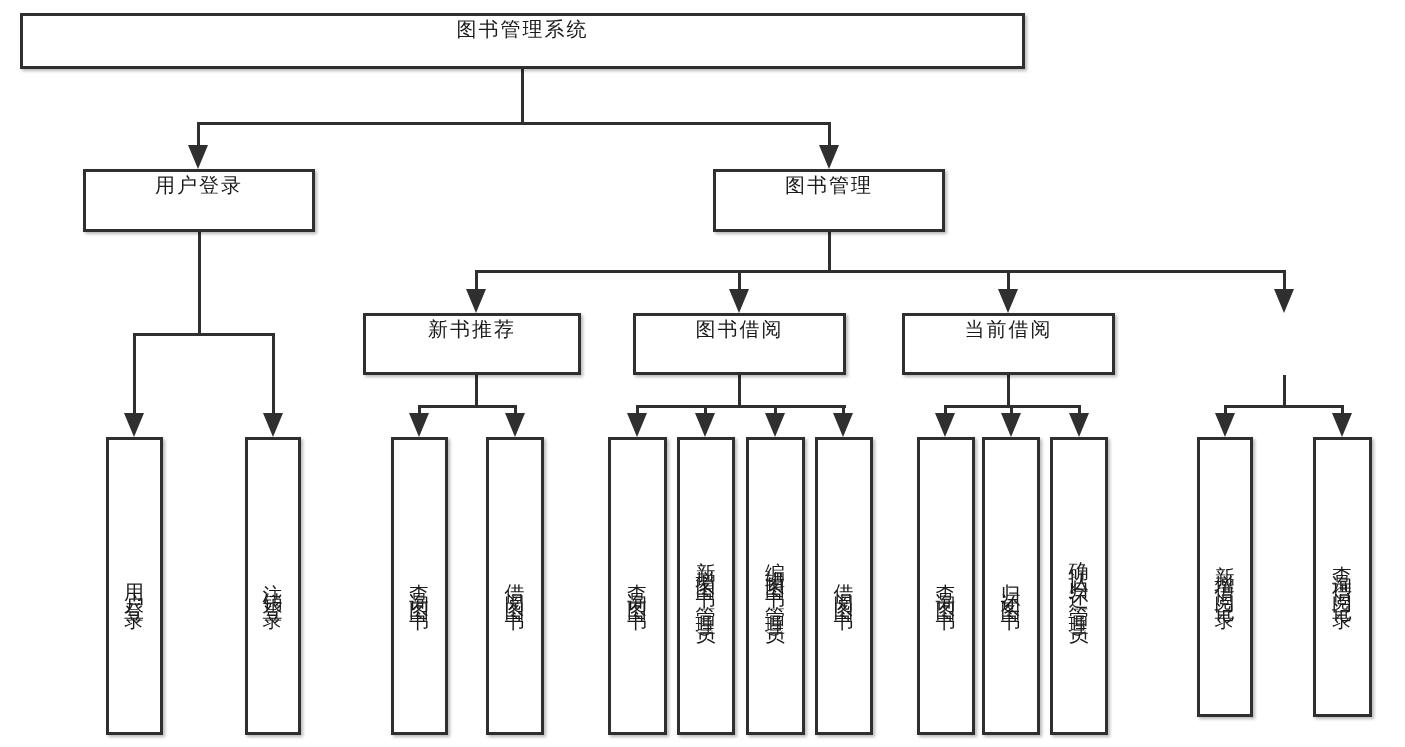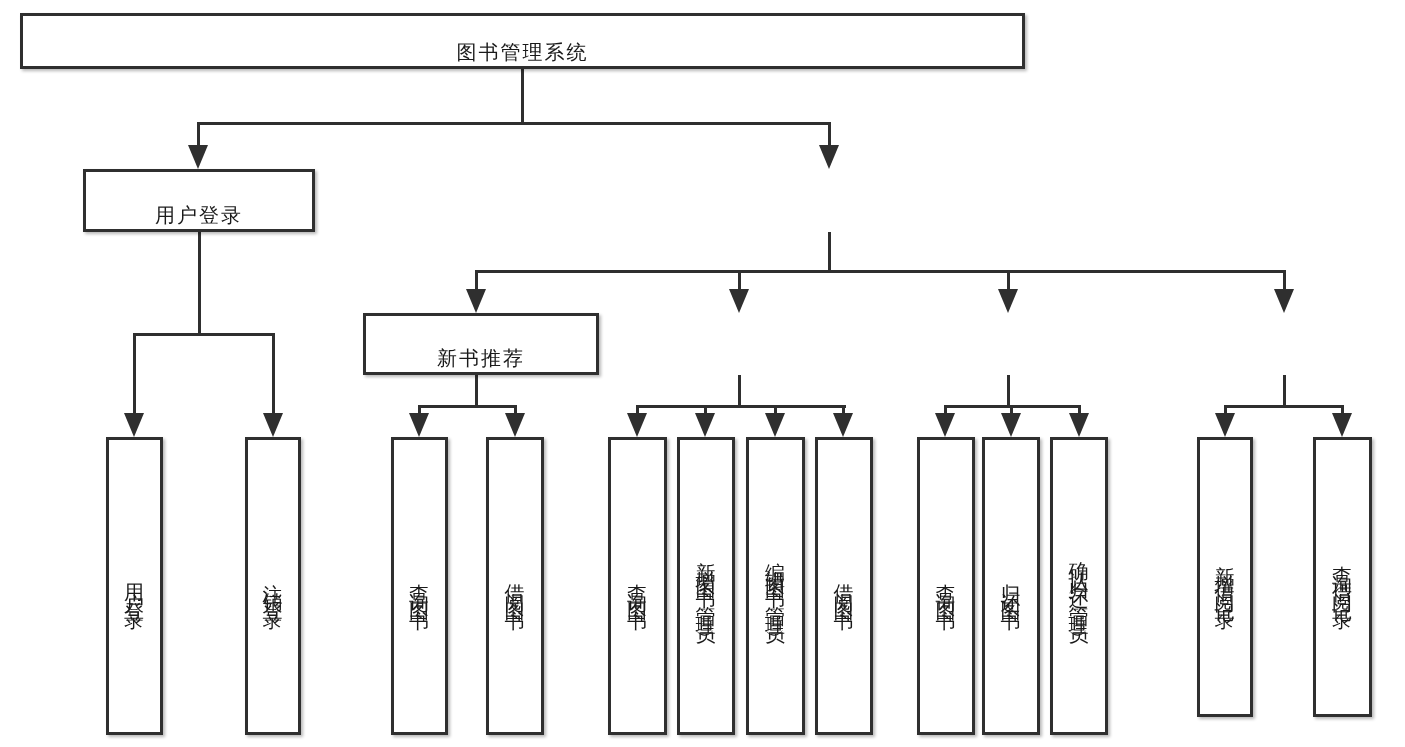--- a/index.html
+++ b/index.html
@@ -15,21 +15,21 @@
     position:relative;
     width:1405px;height:747px;
     background:var(--bg);
     overflow:hidden;
   }
   
   .hbox{
     position:absolute;
     border:3px solid var(--line);
     background:#fff;
-    display:flex;align-items:flex-end;justify-content:center;
+    display:flex;align-items:flex-start;justify-content:center;
     font-size:20px;letter-spacing:2px;
     box-shadow:2px 2px 3px rgba(0,0,0,0.28);
     z-index:2;
   }
   
   .vbox{
     position:absolute;
     border:3px solid var(--line);
     background:#fff;
     display:flex;align-items:center;justify-content:center;
@@ -75,41 +75,50 @@
   <div class="vline" style="left:521px;top:69px;height:53px;"></div>
   <div class="hline" style="left:197px;top:122px;width:633px;"></div>
   <div class="vline" style="left:197px;top:122px;height:27px;"></div>
   <div class="arrow" style="left:188px;top:145px;"></div>
   <div class="vline" style="left:828px;top:122px;height:27px;"></div>
   <div class="arrow" style="left:819px;top:145px;"></div>
 
   <div class="hbox" style="left:83px;top:169px;width:232px;height:63px;">
     <span>用户登录</span>
   </div>
+  <div class="hbox" style="left:713px;top:169px;width:232px;height:63px;">
+    <span>图书管理</span>
+  </div>
 
   <div class="vline" style="left:198px;top:232px;height:101px;"></div>
   <div class="hline" style="left:133px;top:333px;width:142px;"></div>
   <div class="vline" style="left:133px;top:333px;height:82px;"></div>
   <div class="arrow" style="left:124px;top:413px;"></div>
   <div class="vline" style="left:272px;top:333px;height:82px;"></div>
   <div class="arrow" style="left:263px;top:413px;"></div>
 
   <div class="vline" style="left:828px;top:232px;height:38px;"></div>
   <div class="hline" style="left:475px;top:270px;width:811px;"></div>
   <div class="vline" style="left:475px;top:270px;height:23px;"></div>
   <div class="arrow" style="left:466px;top:289px;"></div>
   <div class="vline" style="left:738px;top:270px;height:23px;"></div>
   <div class="arrow" style="left:729px;top:289px;"></div>
   <div class="vline" style="left:1007px;top:270px;height:23px;"></div>
   <div class="arrow" style="left:998px;top:289px;"></div>
   <div class="vline" style="left:1283px;top:270px;height:23px;"></div>
   <div class="arrow" style="left:1274px;top:289px;"></div>
 
-  <div class="hbox" style="left:363px;top:313px;width:236px;height:62px;">
+  <div class="hbox" style="left:363px;top:313px;width:218px;height:62px;">
     <span>新书推荐</span>
+  </div>
+  <div class="hbox" style="left:633px;top:313px;width:213px;height:62px;">
+    <span>图书借阅</span>
+  </div>
+  <div class="hbox" style="left:902px;top:313px;width:213px;height:62px;">
+    <span>当前借阅</span>
   </div>
 
   <div class="vline" style="left:475px;top:375px;height:30px;"></div>
   <div class="hline" style="left:418px;top:405px;width:99px;"></div>
   <div class="vline" style="left:418px;top:405px;height:11px;"></div>
   <div class="arrow" style="left:409px;top:413px;"></div>
   <div class="vline" style="left:514px;top:405px;height:11px;"></div>
   <div class="arrow" style="left:505px;top:413px;"></div>
 
   <div class="vline" style="left:738px;top:375px;height:30px;"></div>

